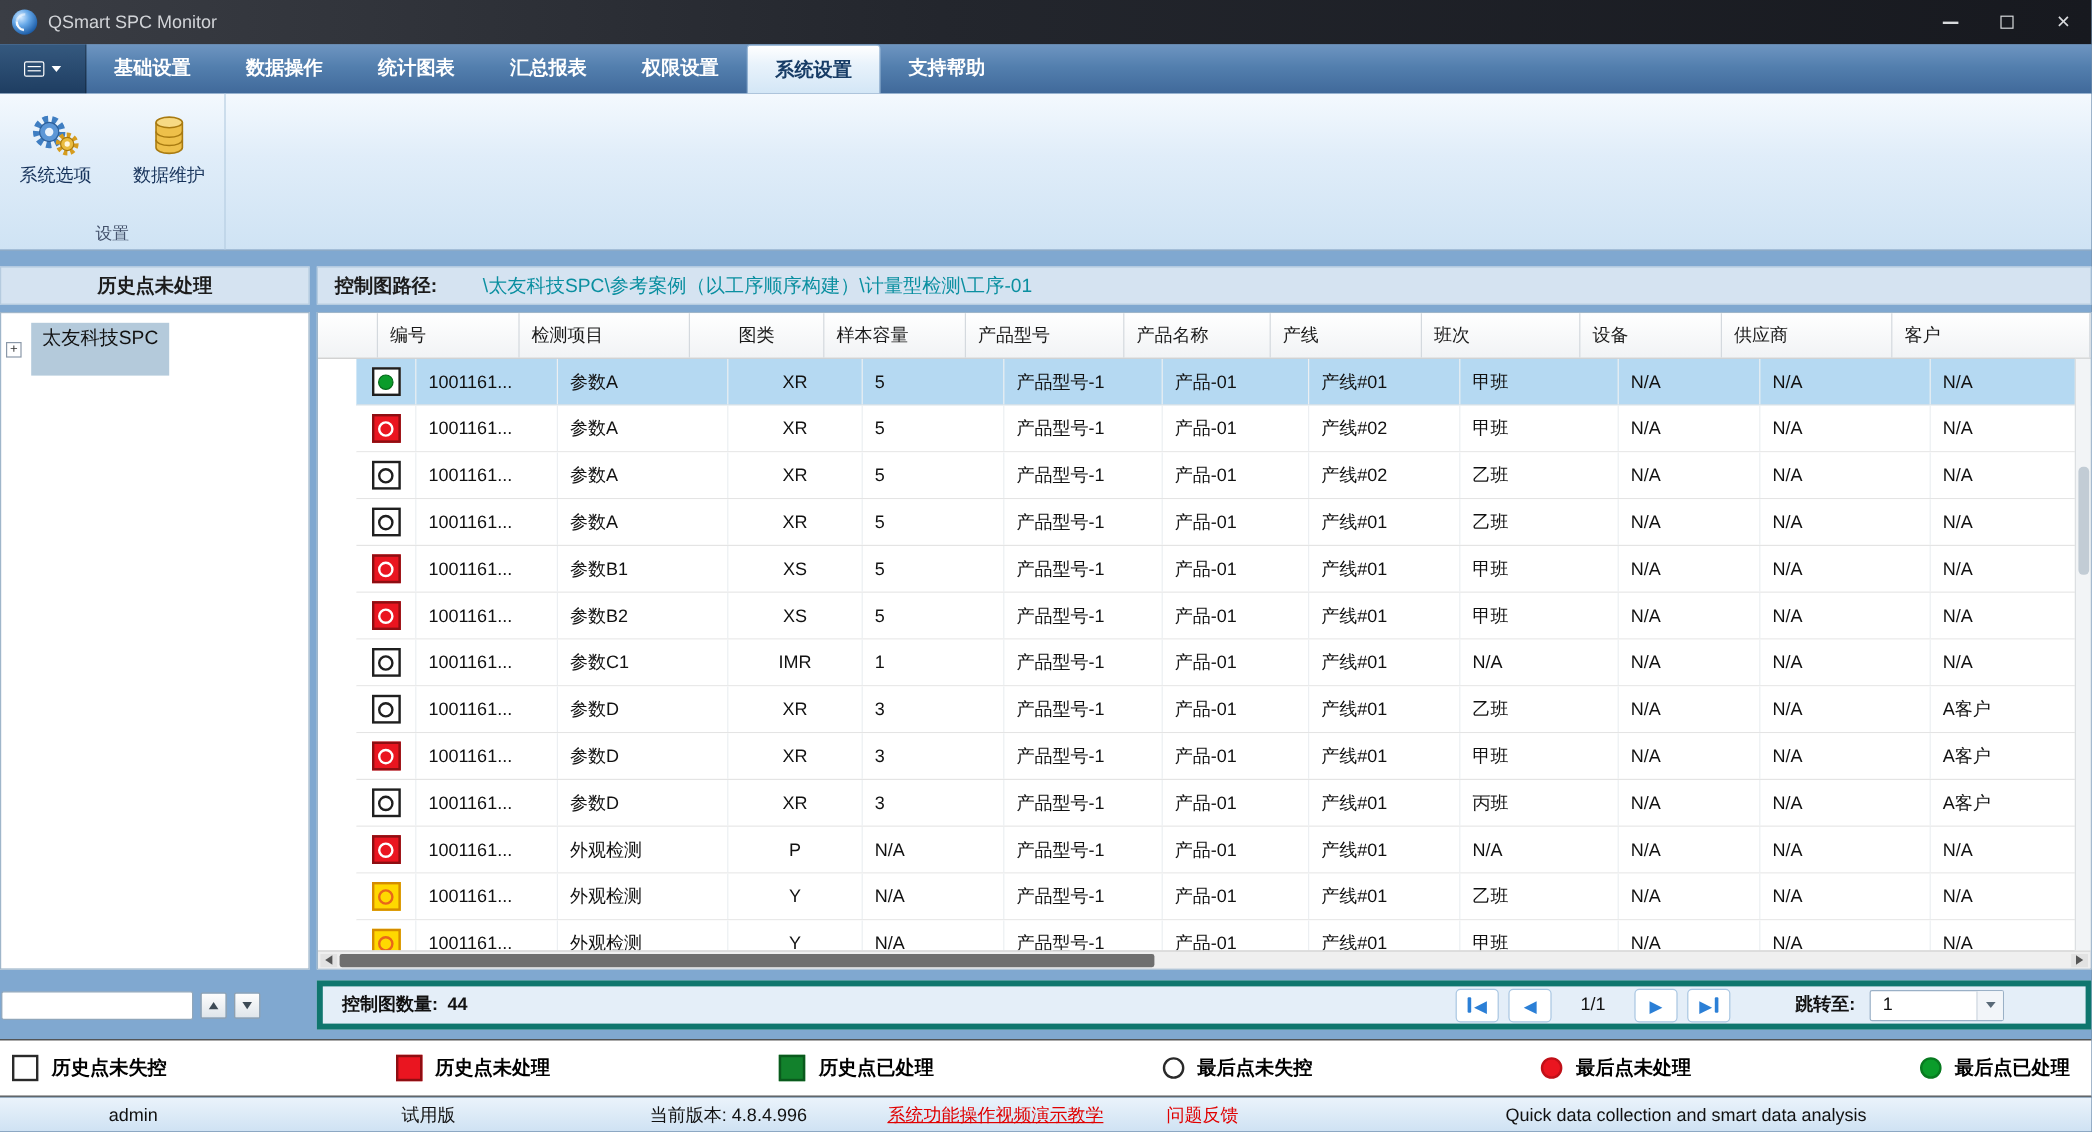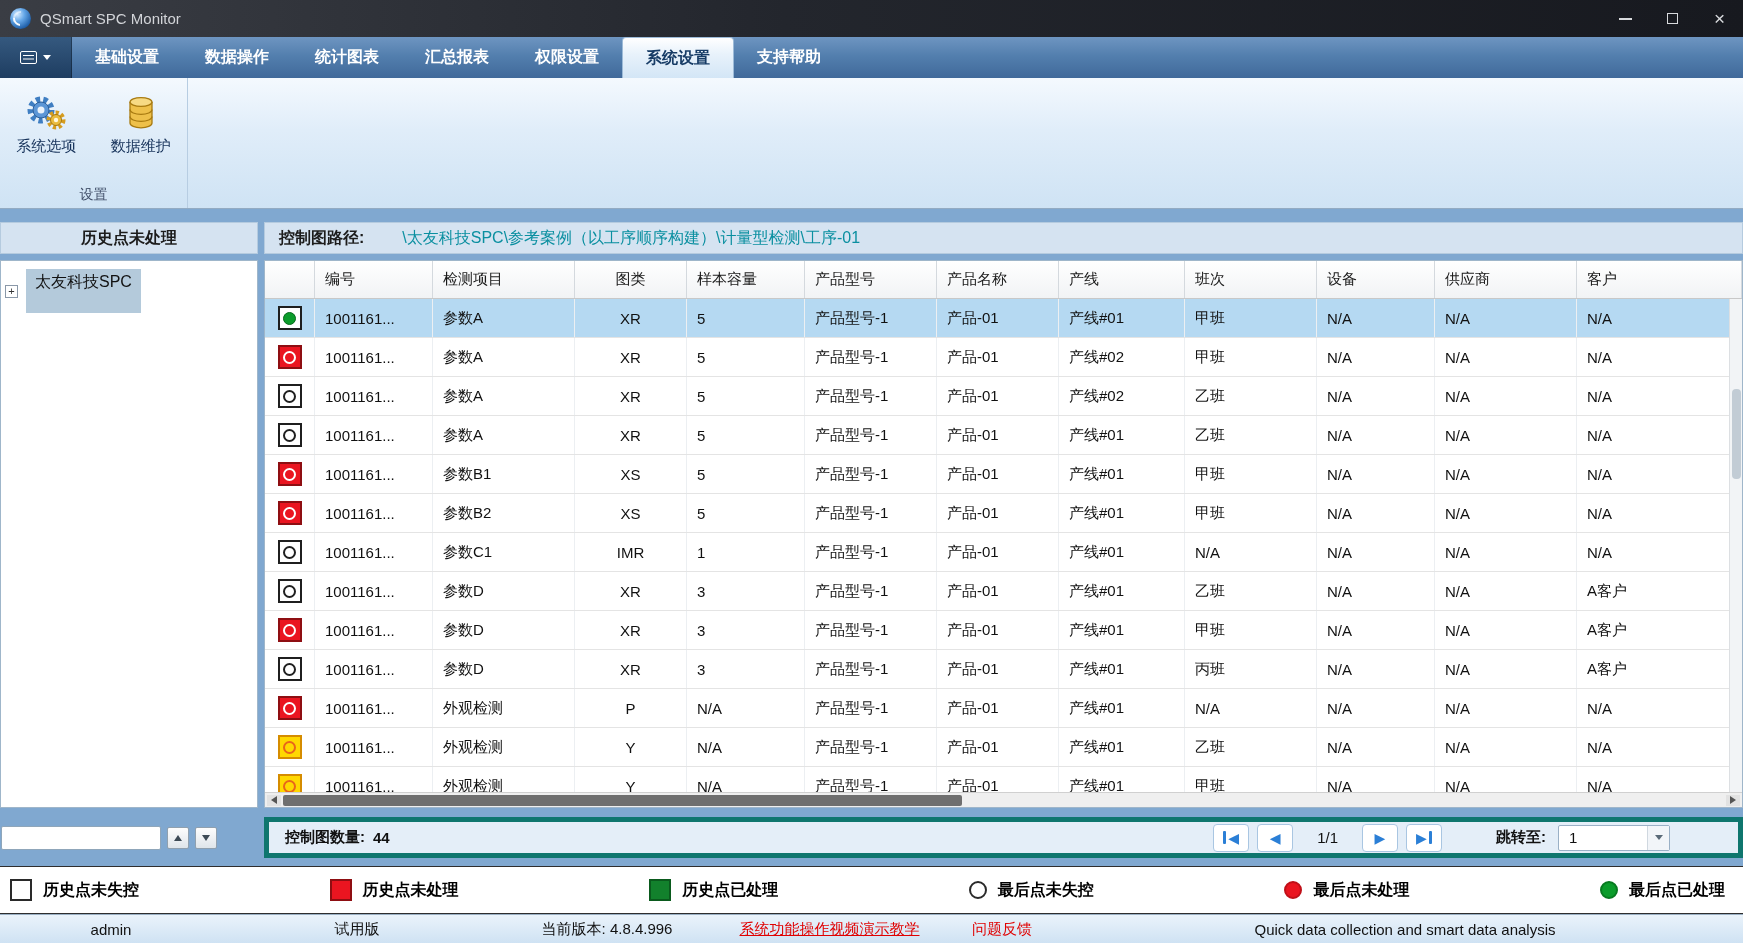--- a/index.html
+++ b/index.html
@@ -52,21 +52,21 @@
   .tree-panel { width:258px; background:#fff; border:1px solid #9fb6ca; position:relative; }
   .tree-item { display:flex; align-items:center; gap:8px; padding:8px 0 0 4px; }
   .expander { width:13px; height:13px; border:1px solid #8a98a8; background:#fff; font-size:11px; line-height:11px; text-align:center; color:#333; flex:0 0 auto; }
   .tree-label { font-size:16px; color:#111; background:#b4cadb; padding:3px 9px 20px 9px; }
 
   .table-panel { flex:1; background:#fff; border:1px solid #9fb6ca; display:flex; flex-direction:column; position:relative; min-width:0; }
   .thead, .trow { display:grid; grid-template-columns:50px 118px 142px 112px 118px 132px 122px 126px 132px 118px 142px minmax(100px,1fr);text-align:center; }
   .thead { flex:0 0 38px; border-bottom:1px solid #c8c8c8; background:linear-gradient(180deg,#ffffff,#f1f3f5); }
   .hcell { display:flex; align-items:center; padding-left:10px; font-size:15px; color:#1a1a1a; border-right:1px solid #d4d9de; white-space:nowrap; overflow:hidden; }
   .hcell.center { justify-content:center; padding-left:0; }
-  .tbody { flex:1 1 auto; overflow:hidden; position:relative; }
+  .tbody { flex:1 1 auto; overflow:hidden; position:relative;padding-left:32px; }
   .trow { height:39px; border-bottom:1px solid #e4e4e4; background:#fff; }
   .trow.selected { background:#b5d9f2; }
   .cell { display:flex; align-items:center; padding-left:10px; font-size:15px; color:#111; border-right:1px solid #eceff2; white-space:nowrap; overflow:hidden; }
   .cell.center { justify-content:center; padding-left:0; }
   .icon-cell { display:flex; align-items:center; justify-content:center; border-right:1px solid #eceff2; }
   .sbox { width:24px; height:24px; border:2px solid #1f1f1f; background:#fff; display:flex; align-items:center; justify-content:center; }
   .sbox.red { background:#ea1520; border-color:#8e0e12; }
   .sbox.yellow { background:#ffd800; border-color:#d58c00; }
   .dot { width:13px; height:13px; border-radius:50%; }
   .dot.green { background:#0b9c2b; border:1px solid #056a1a; }

